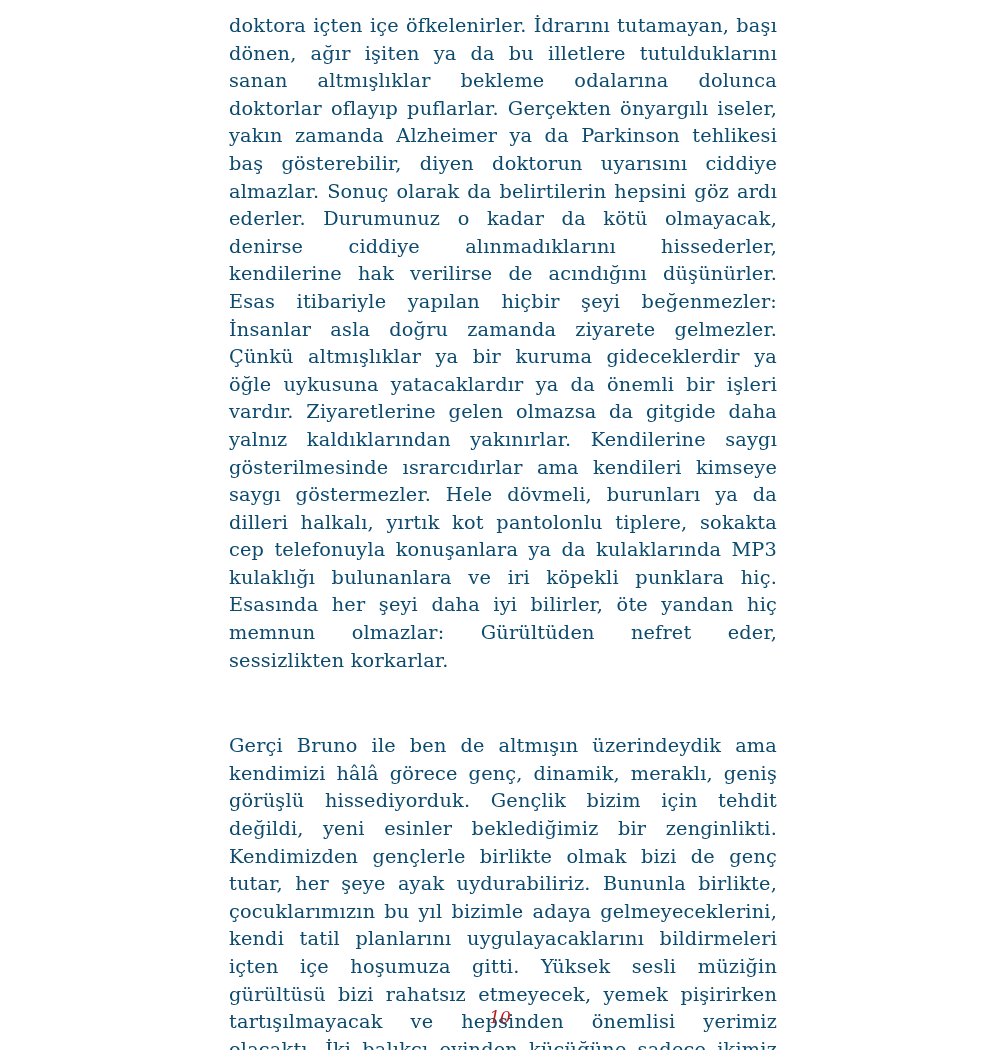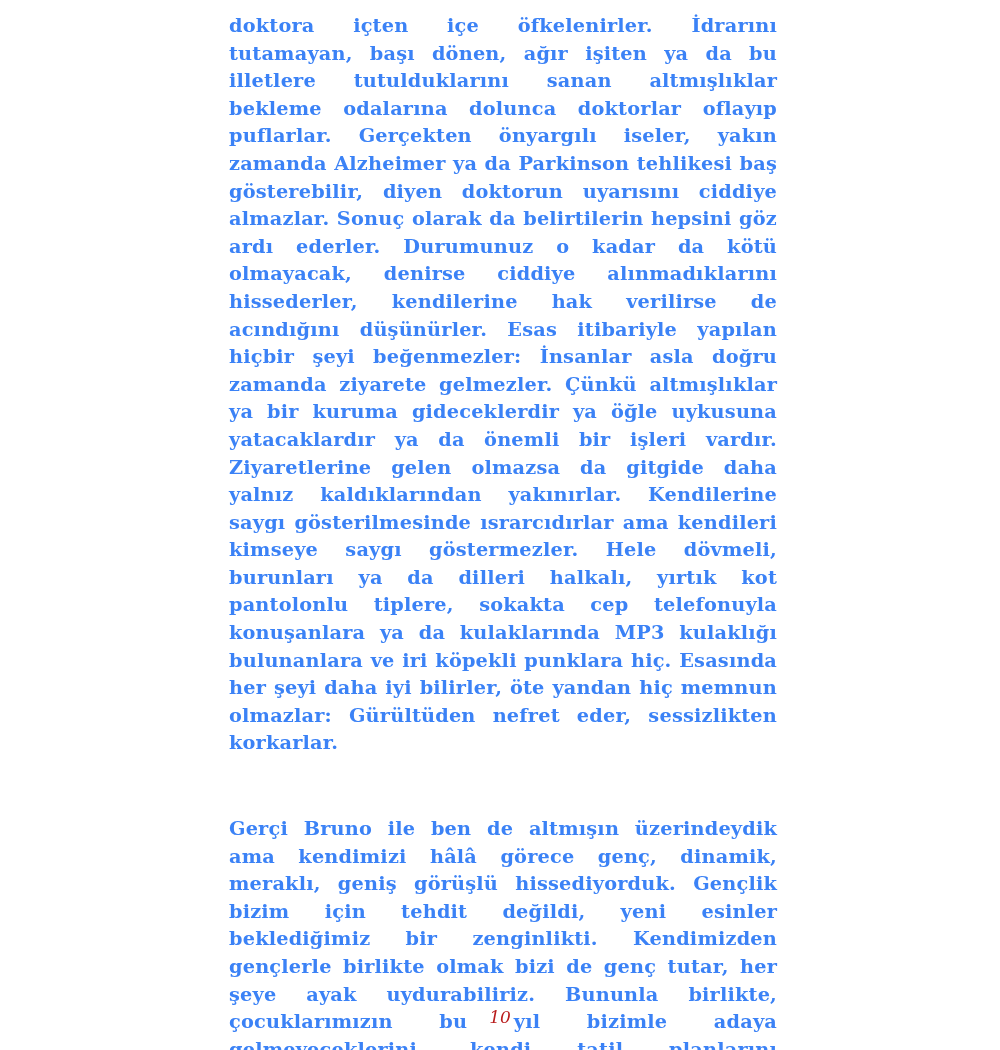--- a/index.html
+++ b/index.html
@@ -23,28 +23,27 @@
 
   .text-column {
     position: absolute;
     left: 229px;
     top: 12px;
     width: 548px;
   }
 
   .para {
     margin: 0;
-    color: #3b82f6;
+    color: #0c4a6e;
     font-size: 19.3px;
     line-height: 27.6px;
     text-align: justify;
     text-justify: inter-word;
     letter-spacing: 0.01em;
     word-spacing: 0.005em;
-    font-weight: bold;
     -webkit-font-smoothing: antialiased;
   }
 
   .para-gap {
     height: 58px;
   }
 
   .page-number {
     position: absolute;
     left: 0;

